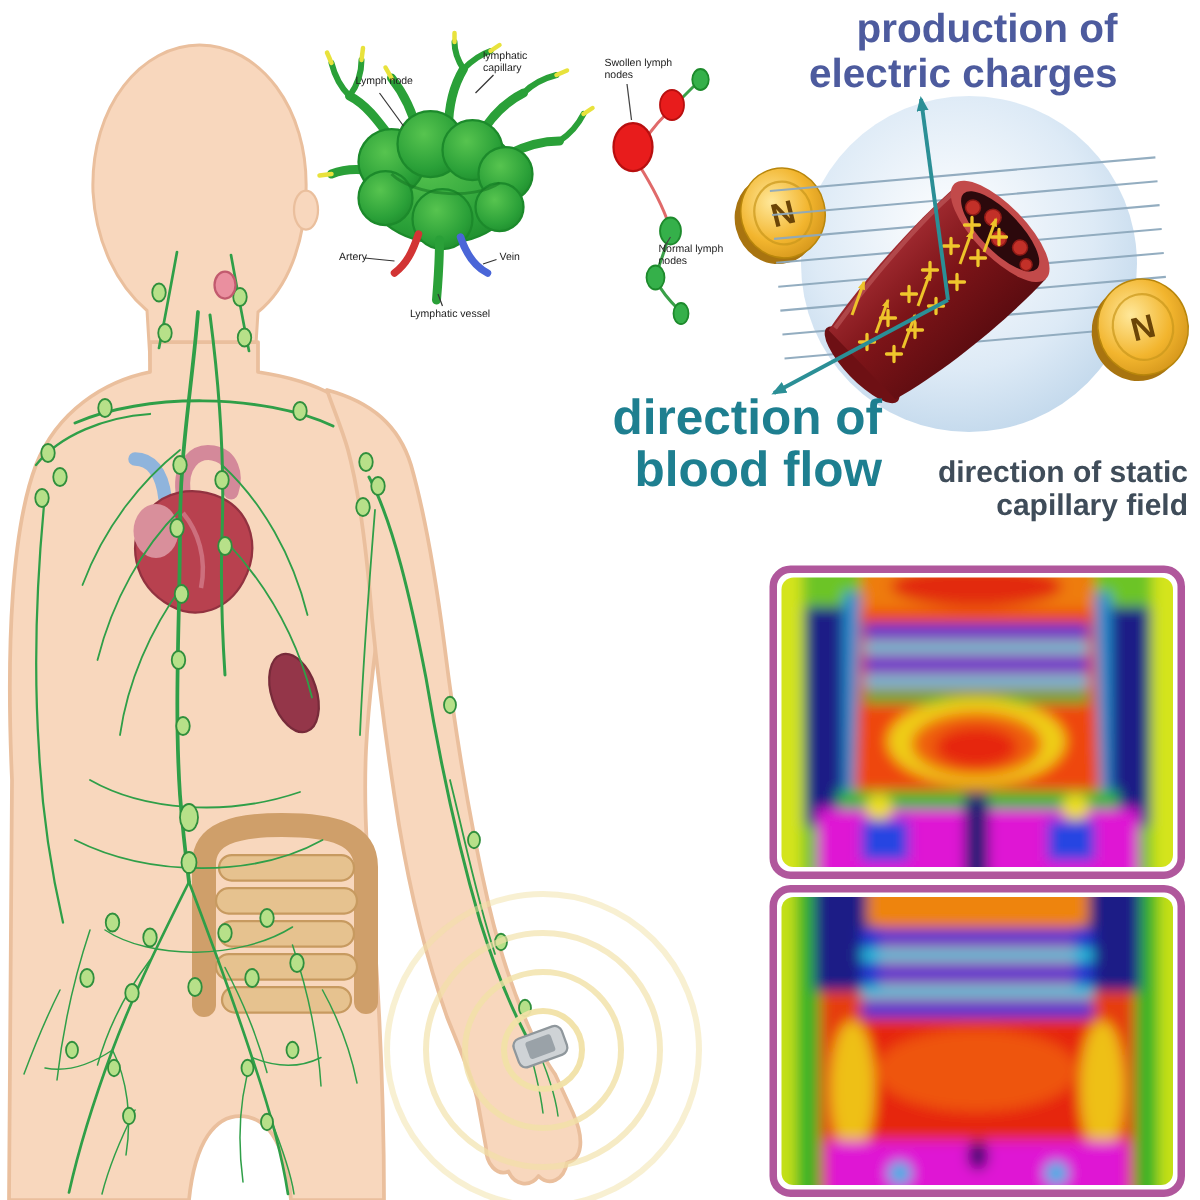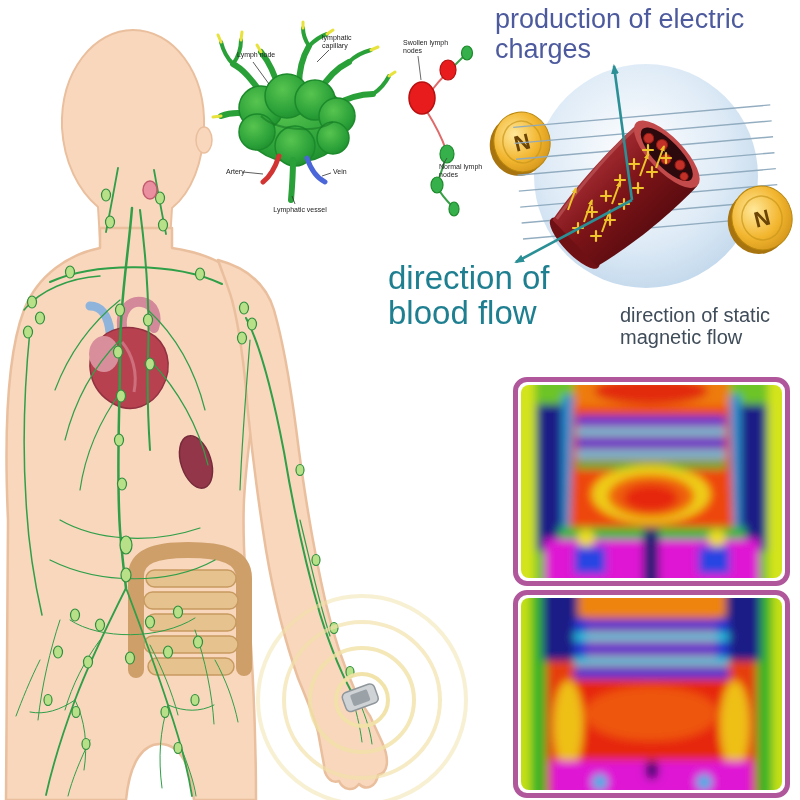--- a/index.html
+++ b/index.html
@@ -2,21 +2,21 @@
 <html><head>
 <meta charset="utf-8">
 <style>
   *{margin:0;padding:0;box-sizing:border-box}
   html,body{width:800px;height:800px}
   body{font-family:"Liberation Sans",sans-serif;background:#fff}
   #canvas{position:relative;width:800px;height:800px;background:#fff;overflow:hidden}
   .abs{position:absolute}
   svg{display:block}
   .tiny-label{position:absolute;font-size:7px;line-height:1.1;color:#1c1c1c;font-weight:normal}
-  .big-label{position:absolute;font-weight:normal;text-align:left}
+  .big-label{position:absolute;font-weight:bold;text-align:right}
   #label-production{left:495px;top:5px;width:250px;font-size:27px;line-height:1.1;color:#4d5b9e}
   #label-bloodflow{left:388px;top:261px;width:200px;font-size:33px;line-height:1.05;color:#1e7f90}
   #label-magfield{left:620px;top:304px;width:172px;font-size:20px;line-height:1.1;color:#3f4c59}
   .thermal-box{position:absolute;left:513px;width:277px;border:5px solid #b0579c;border-radius:14px;background:#fff;padding:3px}
   #thermal-box-1{top:377px;height:209px}
   #thermal-box-2{top:590px;height:208px}
   .thermal-box svg{border-radius:8px}
 </style>
 </head>
 <body>
@@ -371,21 +371,21 @@
         <rect x="30" y="166" width="205" height="42" fill="#df16d4"></rect>
         <ellipse cx="133" cy="176" rx="7" ry="10" fill="#381070"></ellipse>
         <circle cx="80" cy="188" r="8" fill="#28b4e6"></circle>
         <circle cx="186" cy="188" r="8" fill="#28b4e6"></circle>
       </g>
     </svg>
   </div>
 
   <div class="big-label" id="label-production">production of electric charges</div>
   <div class="big-label" id="label-bloodflow">direction of blood flow</div>
-  <div class="big-label" id="label-magfield">direction of static magnetic flow</div>
+  <div class="big-label" id="label-magfield">direction of static capillary field</div>
 
   <div class="tiny-label" style="left:237px;top:51px">Lymph node</div>
   <div class="tiny-label" style="left:322px;top:34px;width:40px">lymphatic capillary</div>
   <div class="tiny-label" style="left:226px;top:168px">Artery</div>
   <div class="tiny-label" style="left:333px;top:168px">Vein</div>
   <div class="tiny-label" style="left:268px;top:206px;width:64px;text-align:center">Lymphatic vessel</div>
   <div class="tiny-label" style="left:403px;top:39px;width:46px">Swollen lymph nodes</div>
   <div class="tiny-label" style="left:439px;top:163px;width:44px">Normal lymph nodes</div>
 
 </div>

